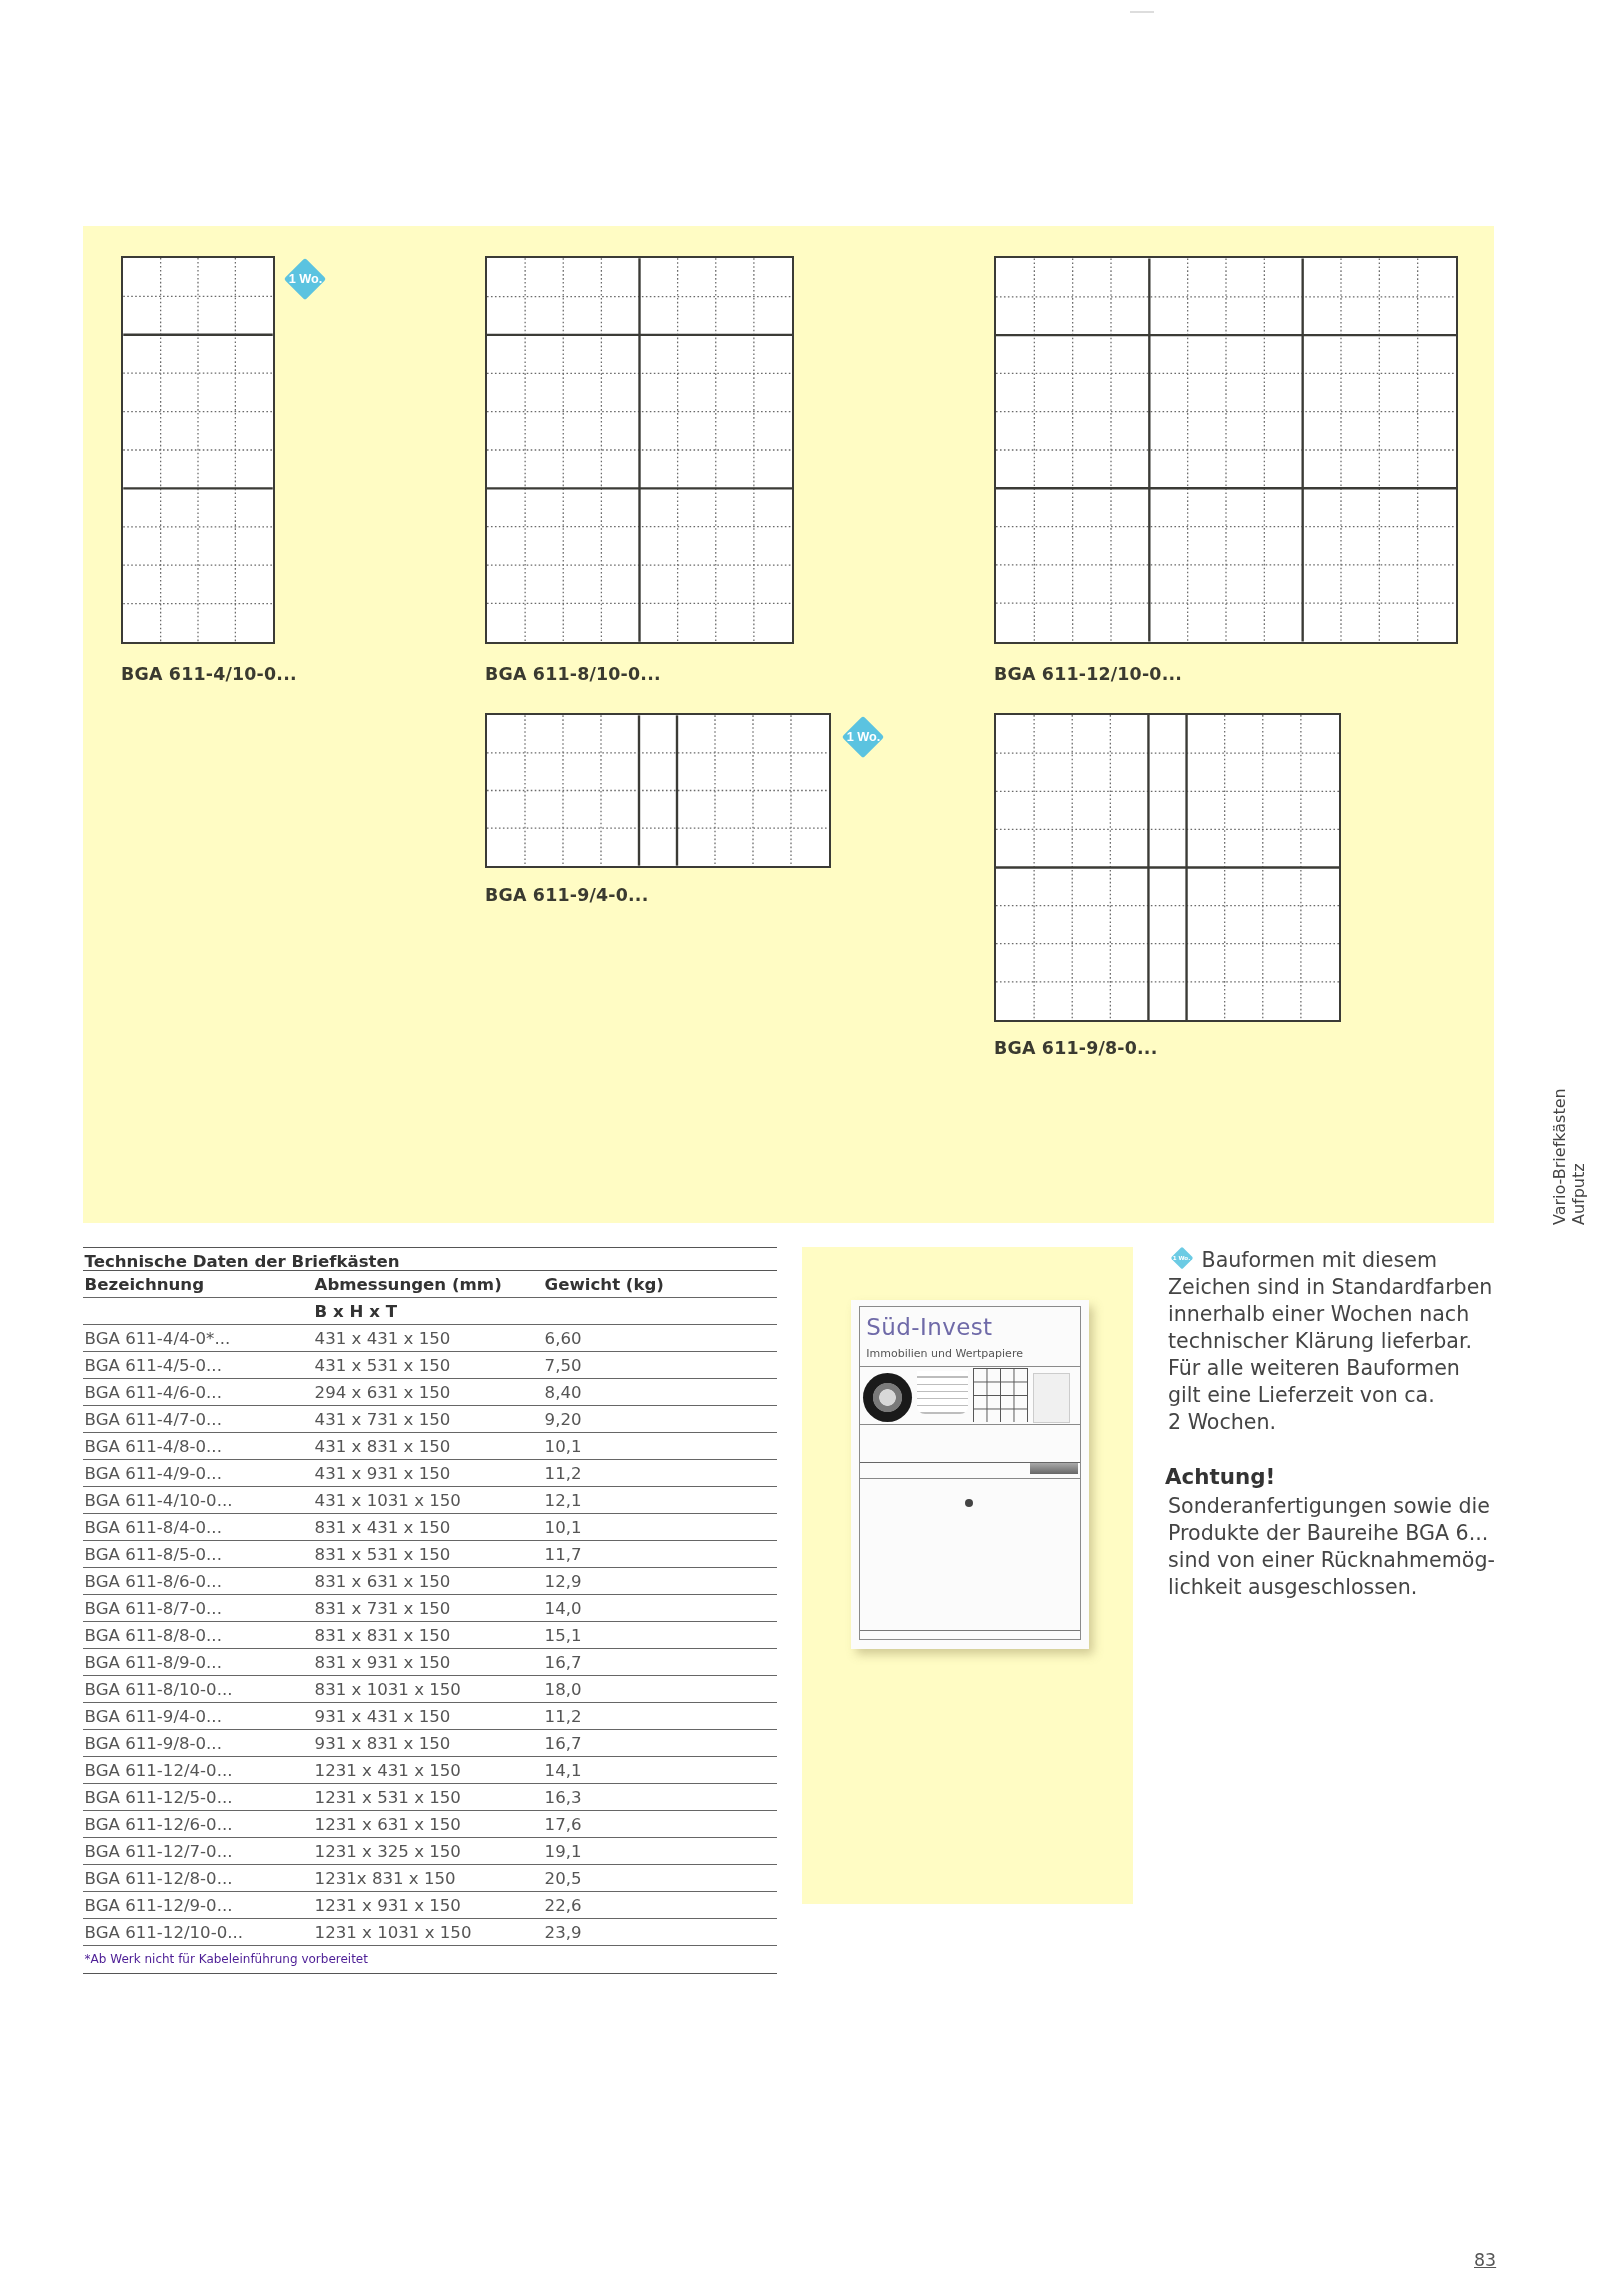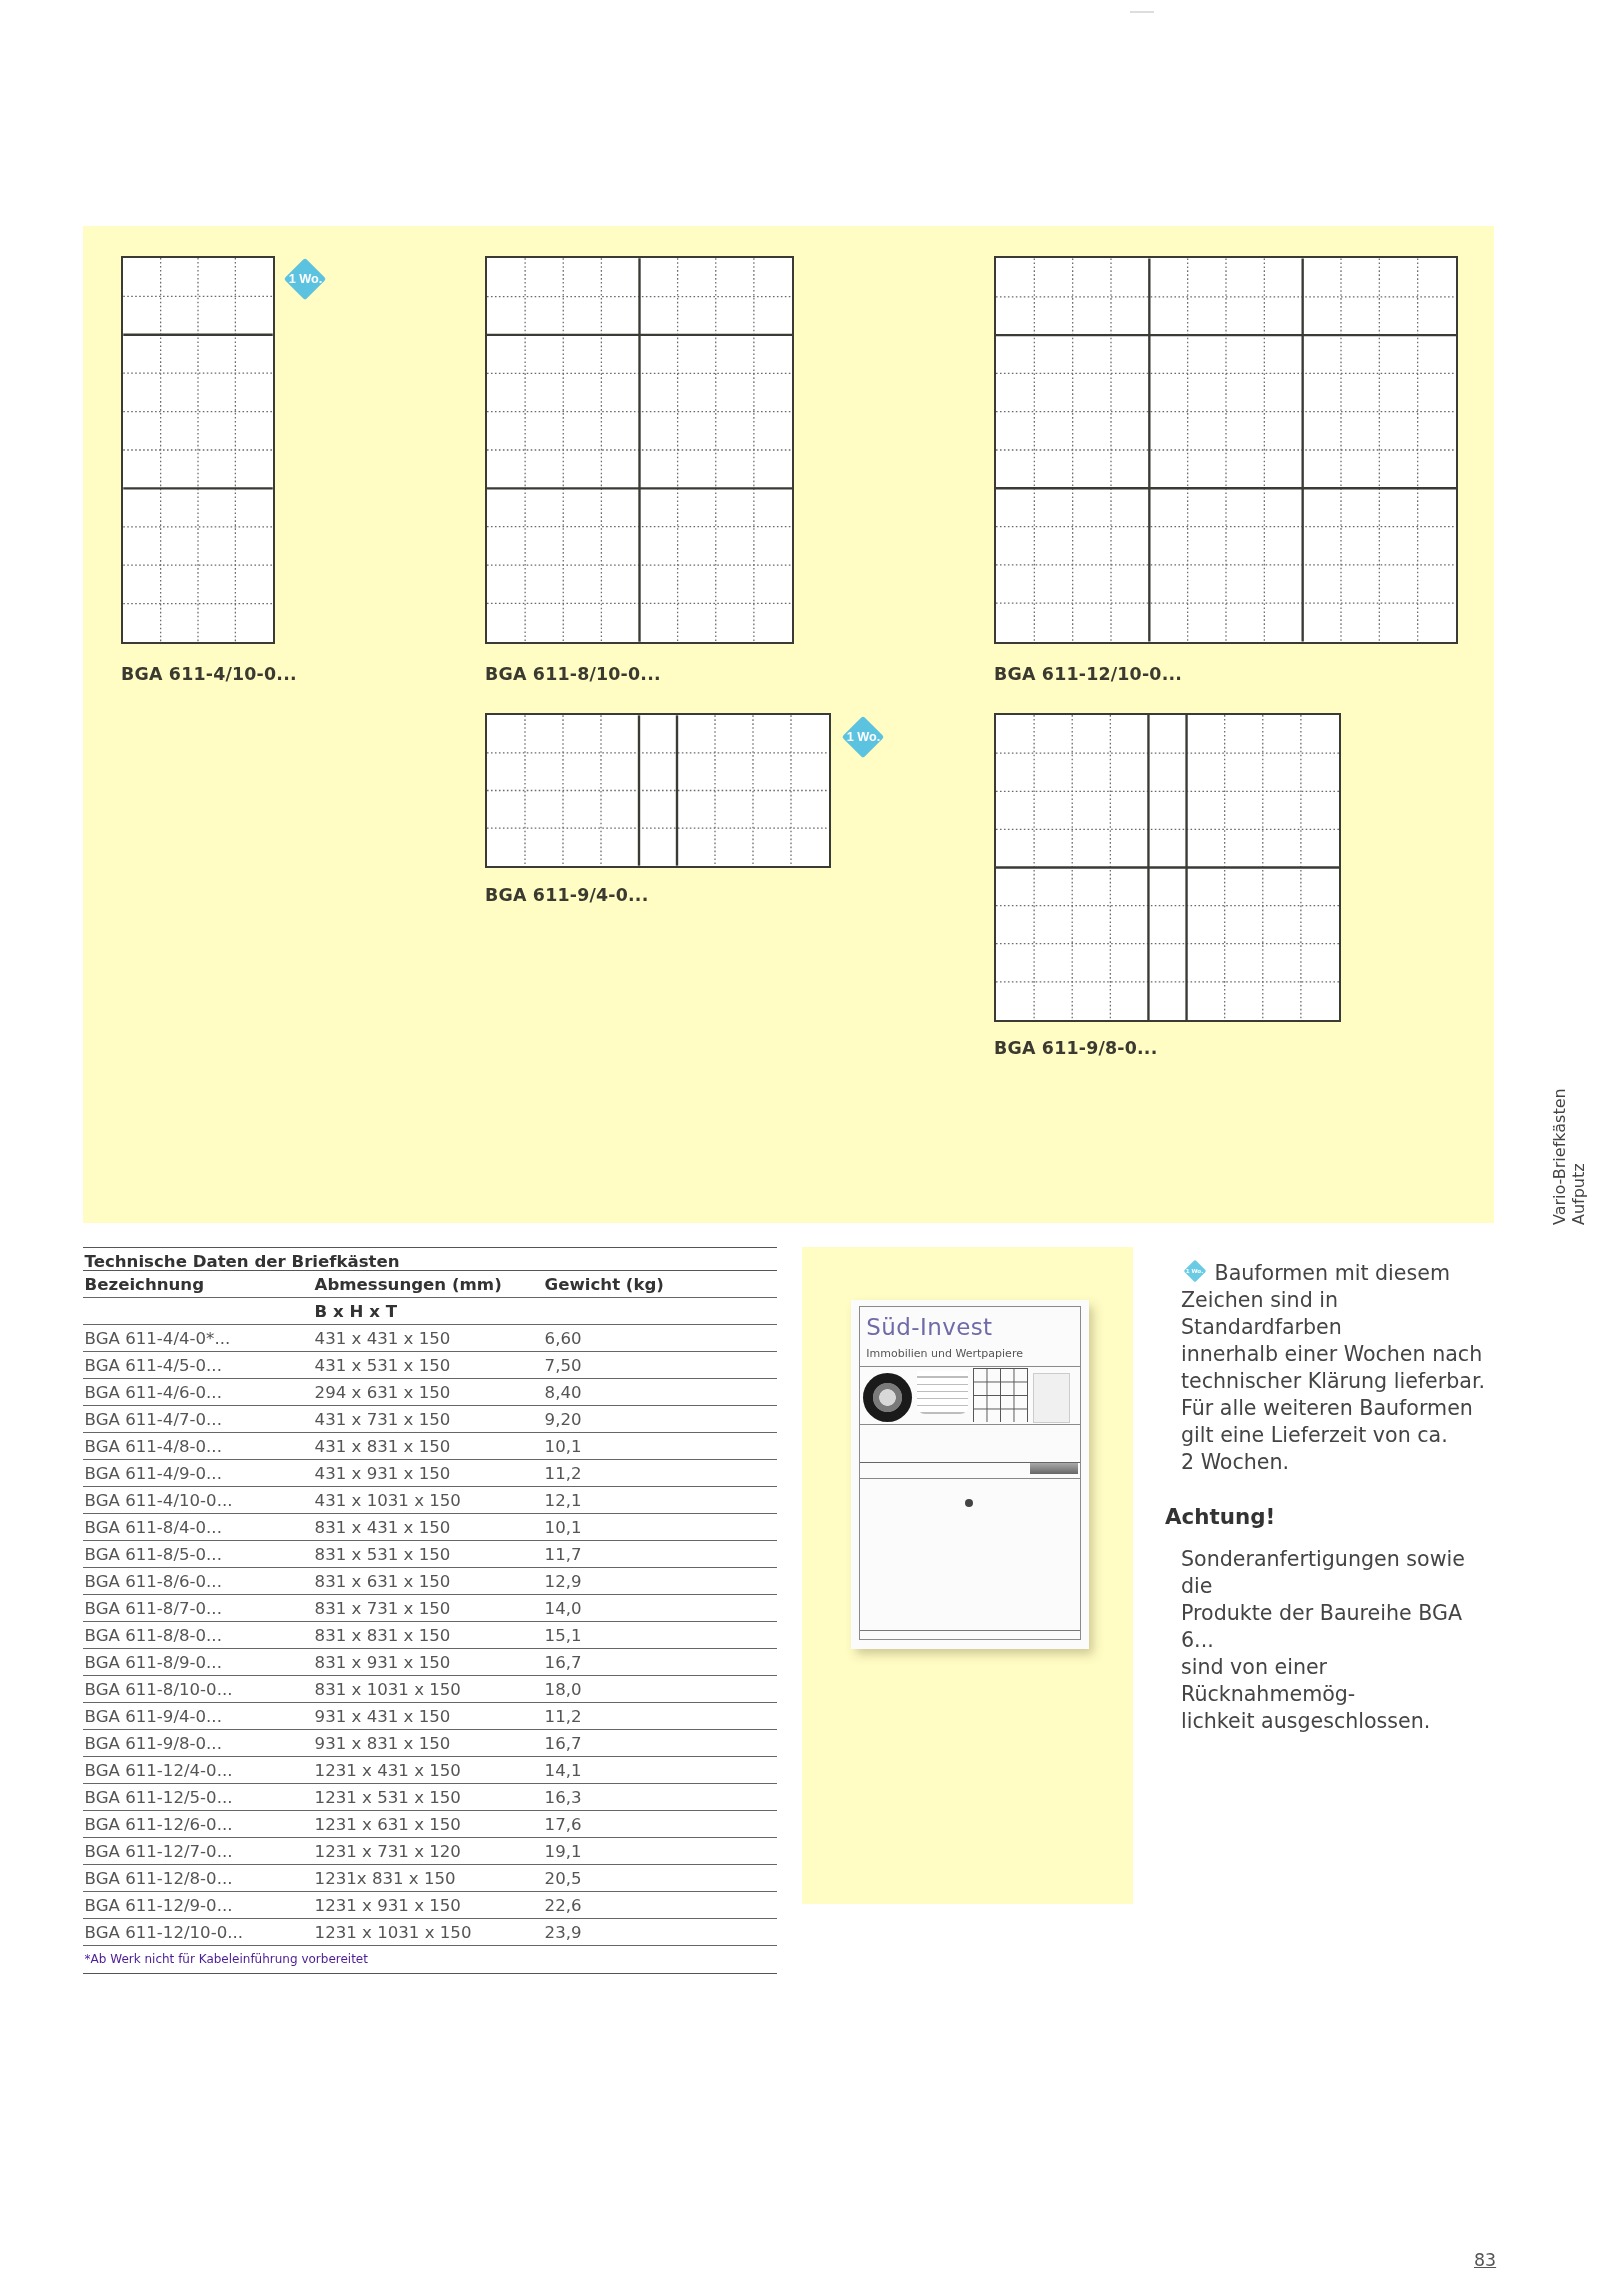--- a/index.html
+++ b/index.html
@@ -35,21 +35,21 @@
   .speaker { position:absolute; left:57px; top:3.2px; width:51px; height:43px; background:repeating-linear-gradient(#ffffff 0 5.5px, #bdbdbd 5.5px 7.1px); border-bottom-left-radius:8px; border-bottom-right-radius:8px; }
   .keypad { position:absolute; left:113px; top:0; width:55px; height:54px; background-image:linear-gradient(#555 0.8px, transparent 0.8px), linear-gradient(90deg, #555 1.2px, transparent 1.2px); background-size:13.5px 13.5px; }
   .nameplate { position:absolute; left:173px; top:4.8px; width:35px; height:48px; background:#f0f0f0; border:0.8px solid #ccc; }
   .module-rule { position:absolute; left:0; top:117px; width:100%; height:1.2px; background:#8a8a8a; }
   .slot { position:absolute; left:0; top:155px; width:100%; height:14.3px; border-top:1.2px solid #666; border-bottom:1.2px solid #888; }
   .slot-handle { position:absolute; right:1.6px; top:156px; width:48px; height:11px; background:linear-gradient(#aaa,#666); }
   .lock { position:absolute; left:105px; top:192px; width:8px; height:8px; border-radius:50%; background:#444; }
   .bottom-rule { position:absolute; left:0; bottom:8px; width:100%; height:1.6px; background:#777; }
 
   .note { position:absolute; left:1165px; top:1243px; width:349px; font-family:"DejaVu Sans", sans-serif; font-size:20.6px; line-height:27px; color:#444; }
-  .note p { margin:16px; }
+  .note p { margin:3px; }
   .note .badge-inline { display:inline-block; position:relative; width:27px; height:24px; vertical-align:-3.2px; }
   .note .badge-inline .d { position:absolute; left:5.5px; top:4px; width:16px; height:16px; background:#6ccbe4; transform:rotate(45deg); border-radius:1.6px; }
   .note .badge-inline .t { position:absolute; left:0; top:0; width:27px; height:24px; line-height:24px; text-align:center; font-size:5.5px; color:#fff; font-weight:bold; }
   .note h3 { margin:27px 0 0 0; font-size:21.4px; font-weight:bold; color:#333; line-height:27px; }
 
   .page-number { position:absolute; left:1474px; top:2250px; font-family:"DejaVu Sans", sans-serif; font-size:17.4px; color:#555;text-decoration:underline; }
 </style>
 </head>
 <body>
 
@@ -277,21 +277,21 @@
         <div class="c2">1231 x 531 x 150</div>
         <div class="c3">16,3</div>
       </div>
       <div class="tbl-row">
         <div class="c1">BGA 611-12/6-0...</div>
         <div class="c2">1231 x 631 x 150</div>
         <div class="c3">17,6</div>
       </div>
       <div class="tbl-row">
         <div class="c1">BGA 611-12/7-0...</div>
-        <div class="c2">1231 x 731 x 120</div>
+        <div class="c2">1231 x 325 x 150</div>
         <div class="c3">19,1</div>
       </div>
       <div class="tbl-row">
         <div class="c1">BGA 611-12/8-0...</div>
         <div class="c2">1231x 831 x 150</div>
         <div class="c3">20,5</div>
       </div>
       <div class="tbl-row">
         <div class="c1">BGA 611-12/9-0...</div>
         <div class="c2">1231 x 931 x 150</div>

